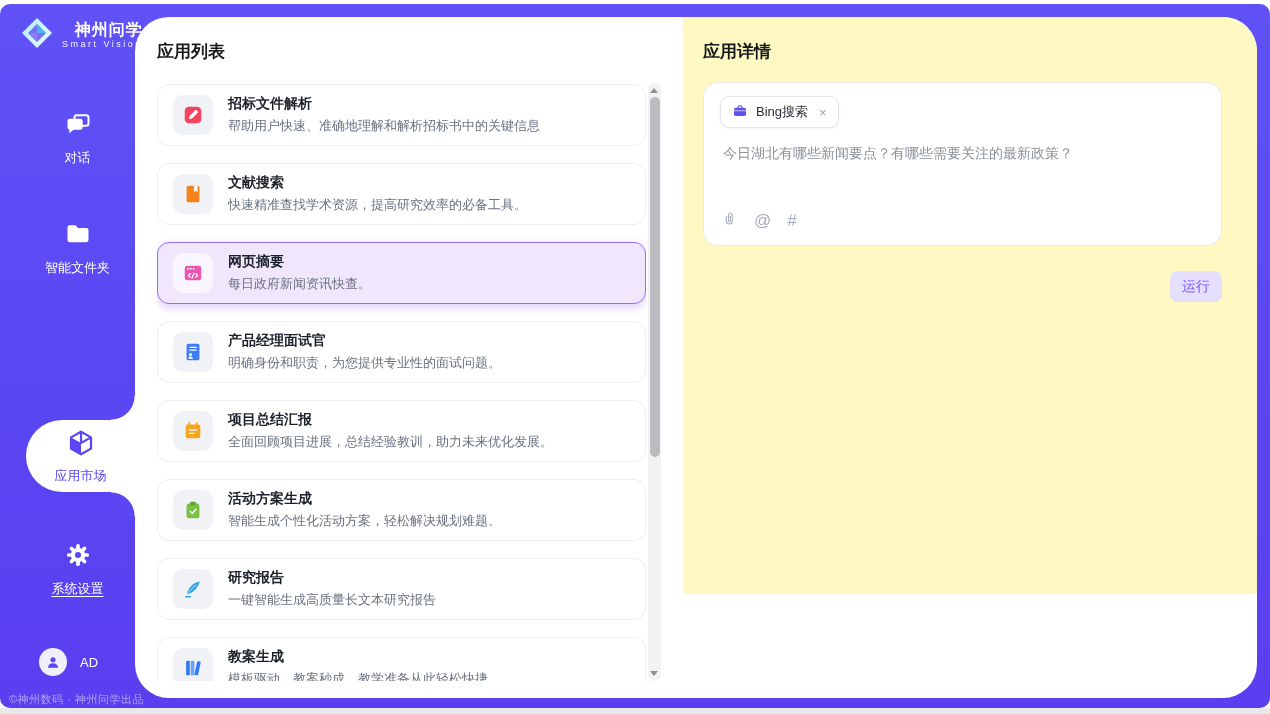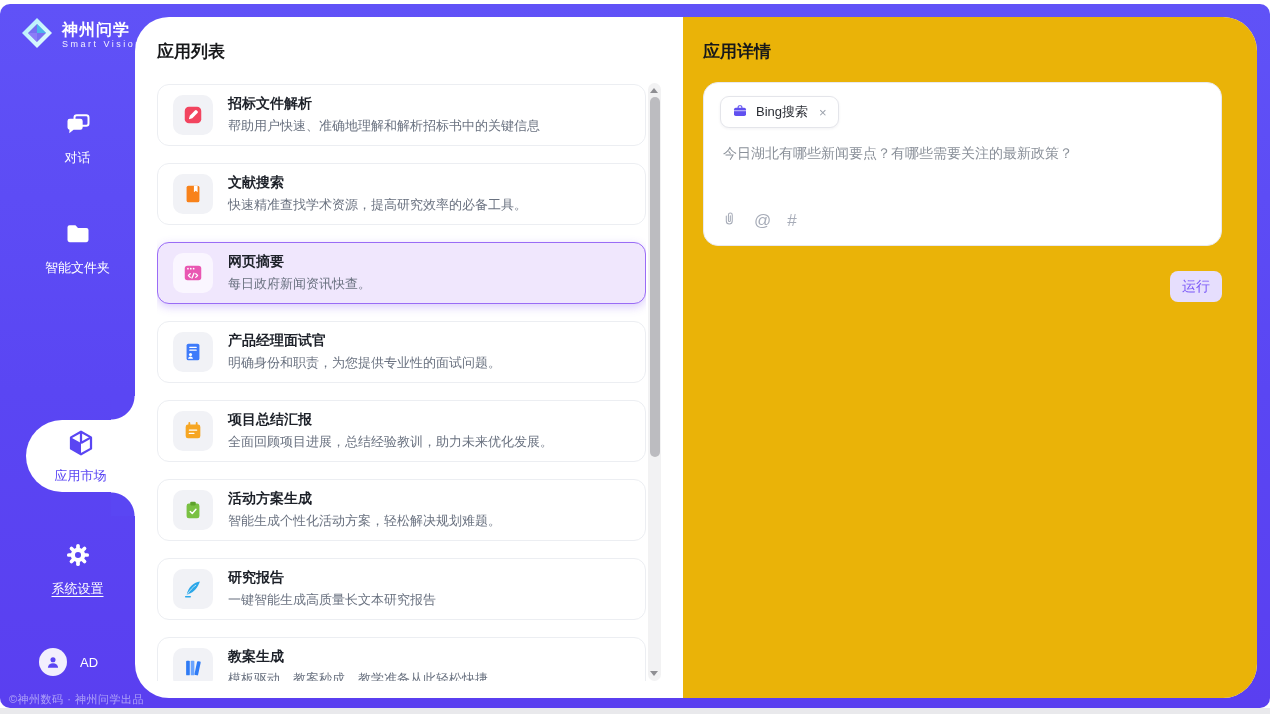--- a/index.html
+++ b/index.html
@@ -12,21 +12,21 @@
   .frame { position:absolute; left:0; top:4px; width:1270px; height:704px;
            background:linear-gradient(180deg,#6052f7 0%,#5a46f3 55%,#5a3ff0 100%);
            border-radius:10px; }
   .bottom-strip { position:absolute; left:0; top:708px; width:1270px; height:6px; background:#e9e9ec; }
 
   
   .content { position:absolute; left:135px; top:17px; width:1122px; height:681px;
              background:#ffffff; border-radius:34px; overflow:hidden; }
 
   
-  .logo { position:absolute; left:20px; top:16px; display:flex; align-items:center; gap:8px; }
+  .logo { position:absolute; left:20px; top:16px; display:flex; align-items:center; gap:8px;text-align:right; }
   .brand-text .brand-name { color:#fff; font-size:16px; font-weight:bold; letter-spacing:1px; line-height:18px; }
   .brand-text .brand-sub  { color:rgba(255,255,255,.92); font-size:9px; letter-spacing:2.5px; }
 
   .nav-item { position:absolute; left:0; width:135px; display:flex; flex-direction:column;
               align-items:center; gap:7px; color:#fff; cursor:pointer;padding-left:20px; }
   .nav-label { font-size:13px; color:#fff; }
   .nav-label.underline { text-decoration:underline; text-underline-offset:3px; }
 
   .nav-bubble { position:absolute; left:26px; top:420px; width:109px; height:72px;
                 background:#fff; border-radius:36px 0 0 36px; display:flex; flex-direction:column;
@@ -62,21 +62,21 @@
   .scrollbar { position:absolute; left:513px; top:66px; width:13px; height:598px;
                background:#f2f2f3; border-radius:7px; }
   .sb-arrow { position:absolute; left:2px; width:0; height:0; border-left:4.5px solid transparent;
               border-right:4.5px solid transparent; }
   .sb-up   { top:5px;    border-bottom:5px solid #8f8f93; }
   .sb-down { bottom:5px; border-top:5px solid #8f8f93; }
   .sb-thumb { position:absolute; left:1.5px; top:14px; width:10px; height:360px;
               background:#bcbcc0; border-radius:5px; }
 
   
-  .right-panel { position:absolute; left:548px; top:0; width:574px; height:681px; background:#eab308; }
+  .right-panel { position:absolute; left:548px; top:0; width:574px; height:577px; background:#fef9c3; }
   .detail-title { left:20px; top:23px; }
   .detail-card { position:absolute; left:20px; top:65px; width:519px; height:164px;
                  background:#fff; border:1px solid #e9e9ee; border-radius:15px; }
   .tool-tag { position:absolute; left:16px; top:13px; height:32px; padding:0 11px;
               background:#fff; border:1px solid #e4e5ea; border-radius:9px;
               display:inline-flex; align-items:center; gap:8px; font-size:13px; color:#2a2d34;
               box-shadow:0 1px 3px rgba(40,40,60,.06); cursor:default; }
   .tag-close { color:#9ba1ab; font-size:13px; margin-left:3px; cursor:pointer; }
   .card-text { position:absolute; left:19px; top:62px; width:480px; font-size:14px; color:#8a9099; }
   .card-icons { position:absolute; left:17px; bottom:13px; display:flex; gap:16px; align-items:center; }

